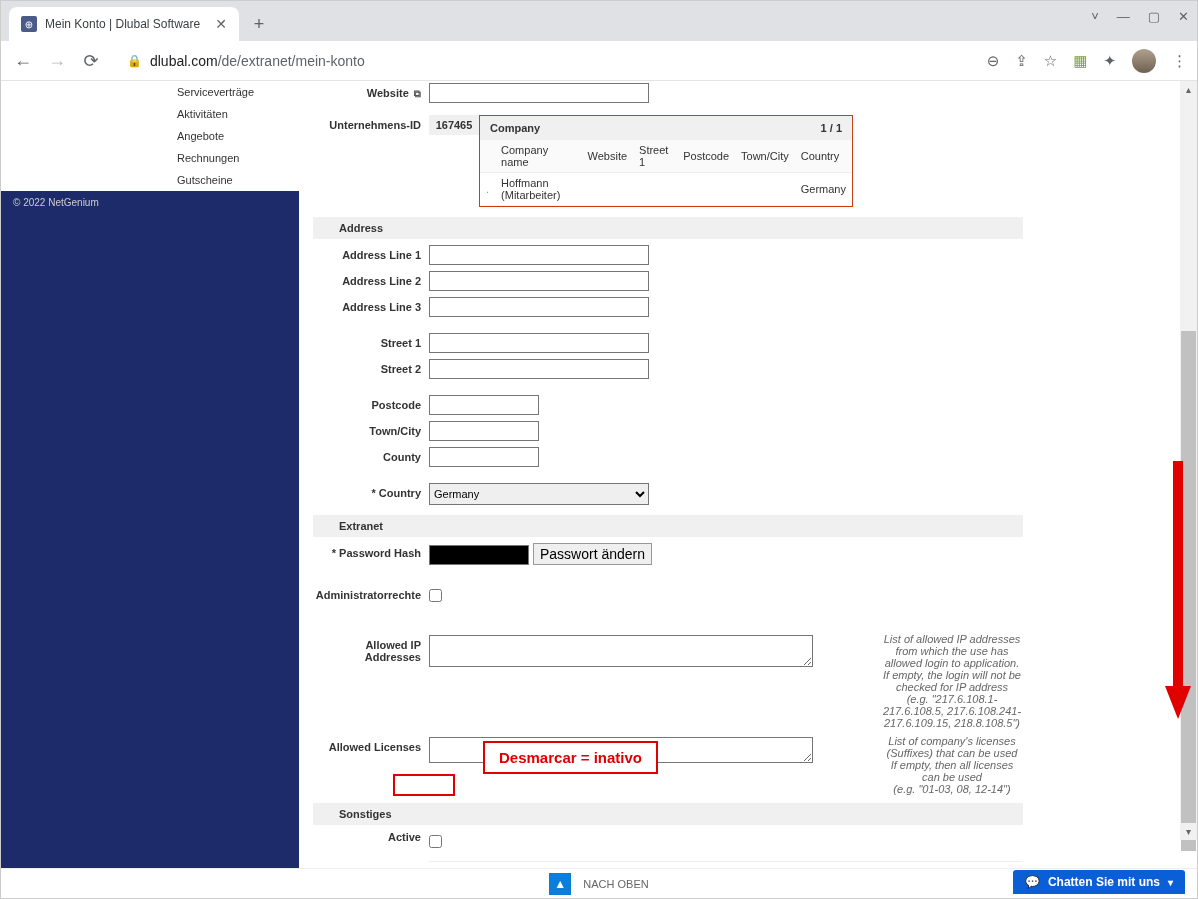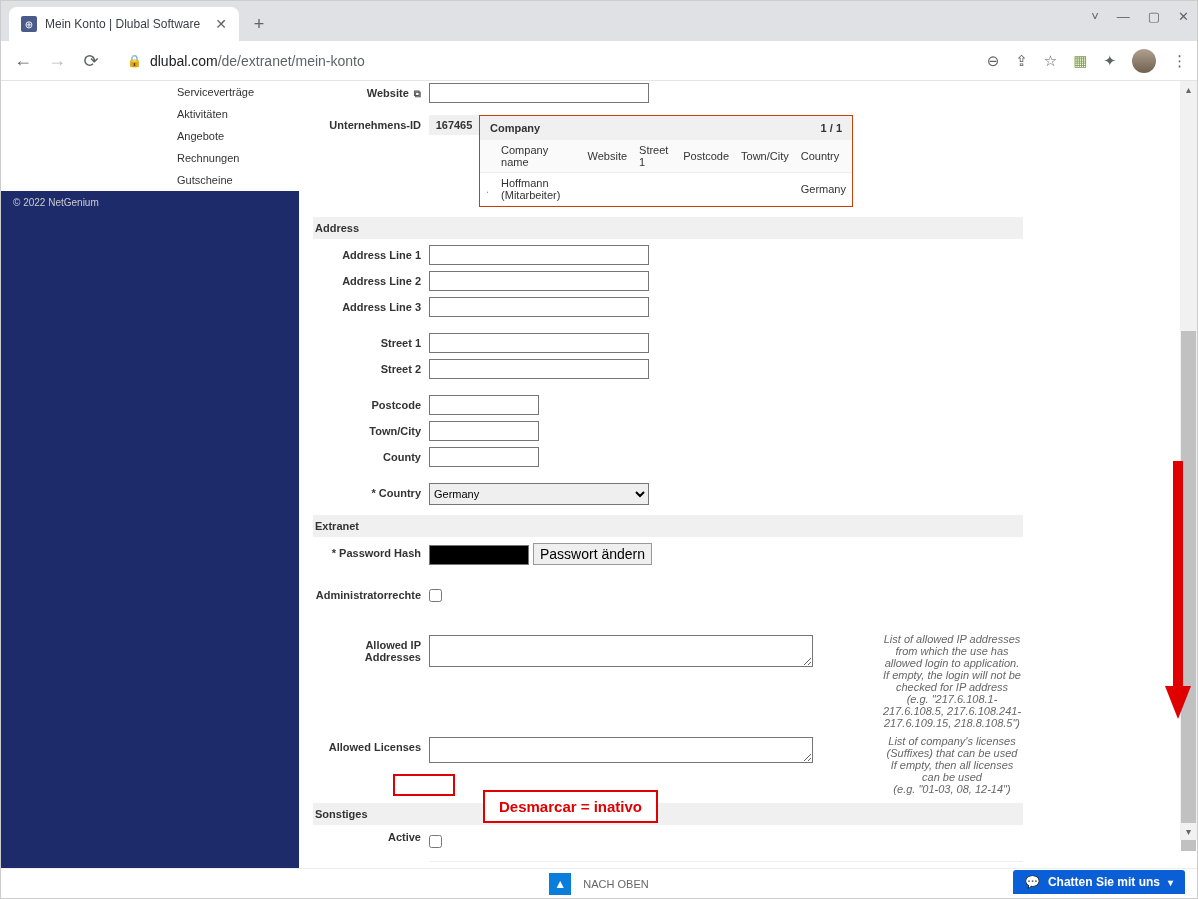--- a/index.html
+++ b/index.html
@@ -41,21 +41,21 @@
 .form-field { flex: 1; padding: 2px 0; }
 .text-input { border: 1px solid #767676; height: 20px; padding: 0 4px; font-size: 11px; width: 220px; }
 .text-input.small { width: 110px; }
 .text-input.id { width: 50px; background: #f0f0f0; border:none; text-align:center; padding:4px;font-weight:bold;}
 .select-input { border: 1px solid #767676; height: 22px; font-size: 11px; width: 220px; background:#efefef;}
 .textarea-input { border: 1px solid #767676; width: 384px; height: 32px; font-size: 11px; resize: both; }
 .password-input { background: #000; width: 100px; height: 20px; border:1px solid #767676;}
 .pw-btn { font-size: 14px; padding: 2px 6px; margin-left: 4px; border:1px solid #999; background:#efefef; cursor:pointer;}
 .checkbox-input { margin-top: 4px; }
 
-.section-header { background: #f0f0f0; padding: 5px 2px; font-size: 11px; font-weight: bold; margin: 8px 0 4px 0;}
+.section-header { background: #f0f0f0; padding: 5px 26px; font-size: 11px; font-weight: bold; margin: 8px 0 4px 0;}
 .hr-line { border:none; border-top: 1px solid #eee; margin: 8px 0 8px 116px;}
 
 
 .company-box { display: inline-block; vertical-align: top; margin-left: 0; border: 1px solid #c2410c; width: 374px;}
 .company-header { background: #f0f0f0; padding: 6px 10px; font-size: 11px; font-weight: bold; display:flex; justify-content:space-between;}
 .company-table { width: 100%; border-collapse: collapse; font-size: 11px; }
 .company-table th { text-align: left; padding: 4px 6px; font-weight: normal; color:#333; border-bottom: 1px solid #eee; background:#fafafa;}
 .company-table td { padding: 4px 6px; border-bottom: 1px solid #f5f5f5; }
 .company-table th:first-child, .company-table td:first-child{ width:14px; text-align:center; color:#999;}
 
@@ -256,21 +256,21 @@
       <div class="form-row">
         <div class="form-label"></div>
         <div class="form-field">
           
           
         </div>
       </div>
     </div>
 
     <div class="red-box" style="left:80px; top:693px; width:62px; height:22px;"></div>
-    <div class="red-text" style="left:170px; top:709px;">Desmarcar = inativo</div>
+    <div class="red-text" style="left:170px; top:660px;">Desmarcar = inativo</div>
 
   </div>
 
   <div class="scrollbar-track">
     <div class="scroll-arrow" style="top:0">▴</div>
     <div class="scrollbar-thumb" style="top:250px; height:520px;"></div>
     <div class="scroll-arrow" style="bottom:0">▾</div>
   </div>
 
   <svg class="red-arrow-svg" style="right:4px; top:380px;" width="30" height="260">

